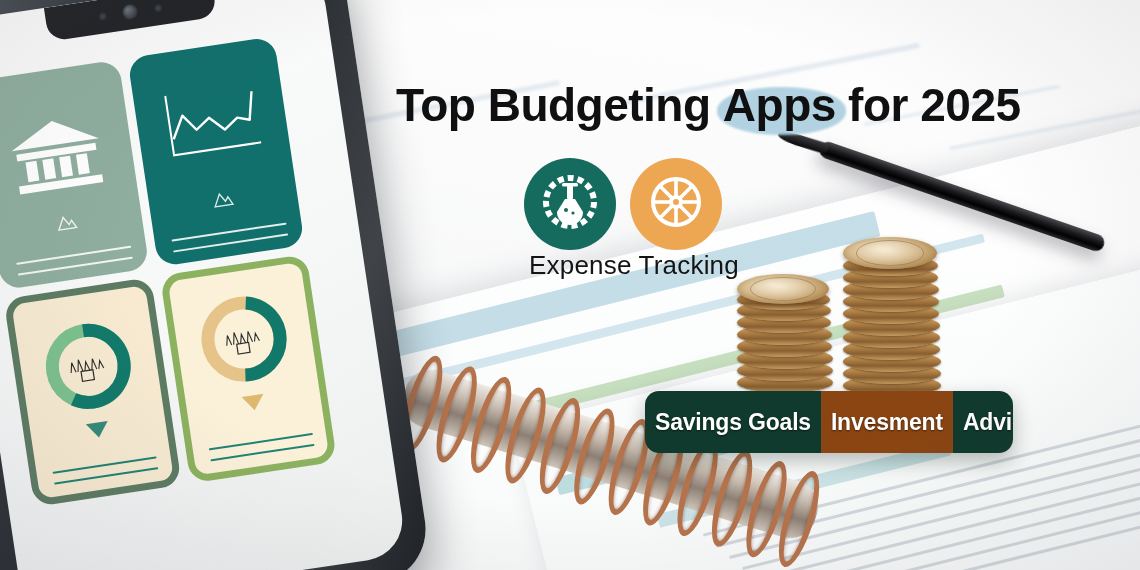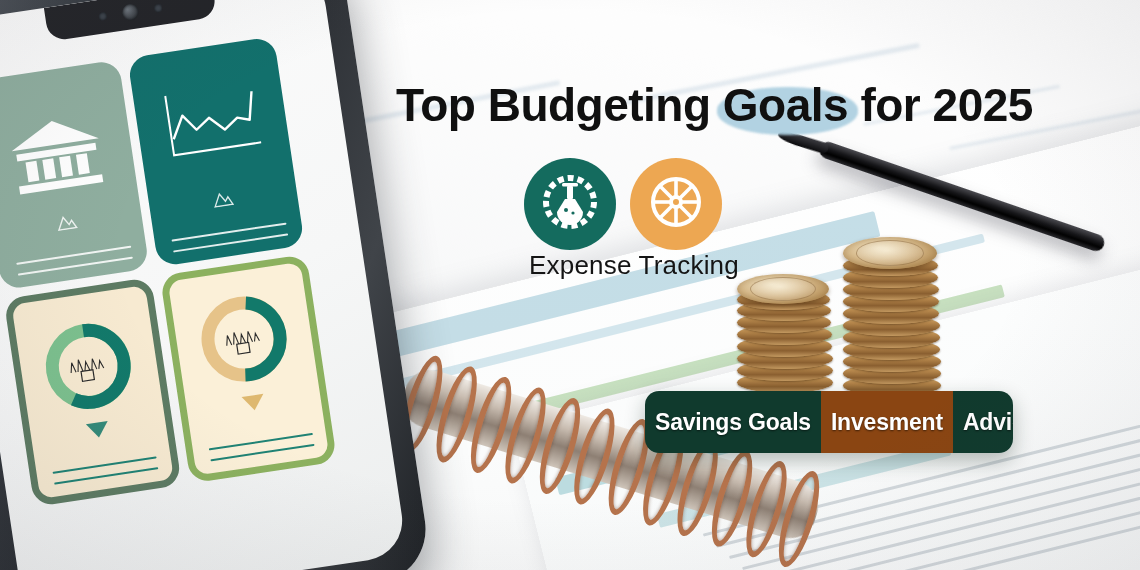--- a/index.html
+++ b/index.html
@@ -350,21 +350,21 @@
           <div class="lines">
               <span></span>
               <span></span>
             </div>
         </div>
 
       </div>
     </div>
   </div>
 
-  <div class="title"><span>Top Budgeting </span><span class="hl">Goals</span><span> for 2025</span></div>
+  <div class="title"><span>Top Budgeting </span><span class="hl">Apps</span><span> for 2025</span></div>
 
   <div class="badges">
     <div class="badge teal">
       <span>
         <svg width="58" height="58" viewBox="0 0 58 58">
           <g fill="#ffffff">
             <circle cx="29" cy="29" r="24" fill="none" stroke="#fff" stroke-width="6" stroke-dasharray="6 4"></circle>
           </g>
           <g fill="#ffffff">
             <rect x="26" y="13" width="6" height="13" rx="1"></rect>

